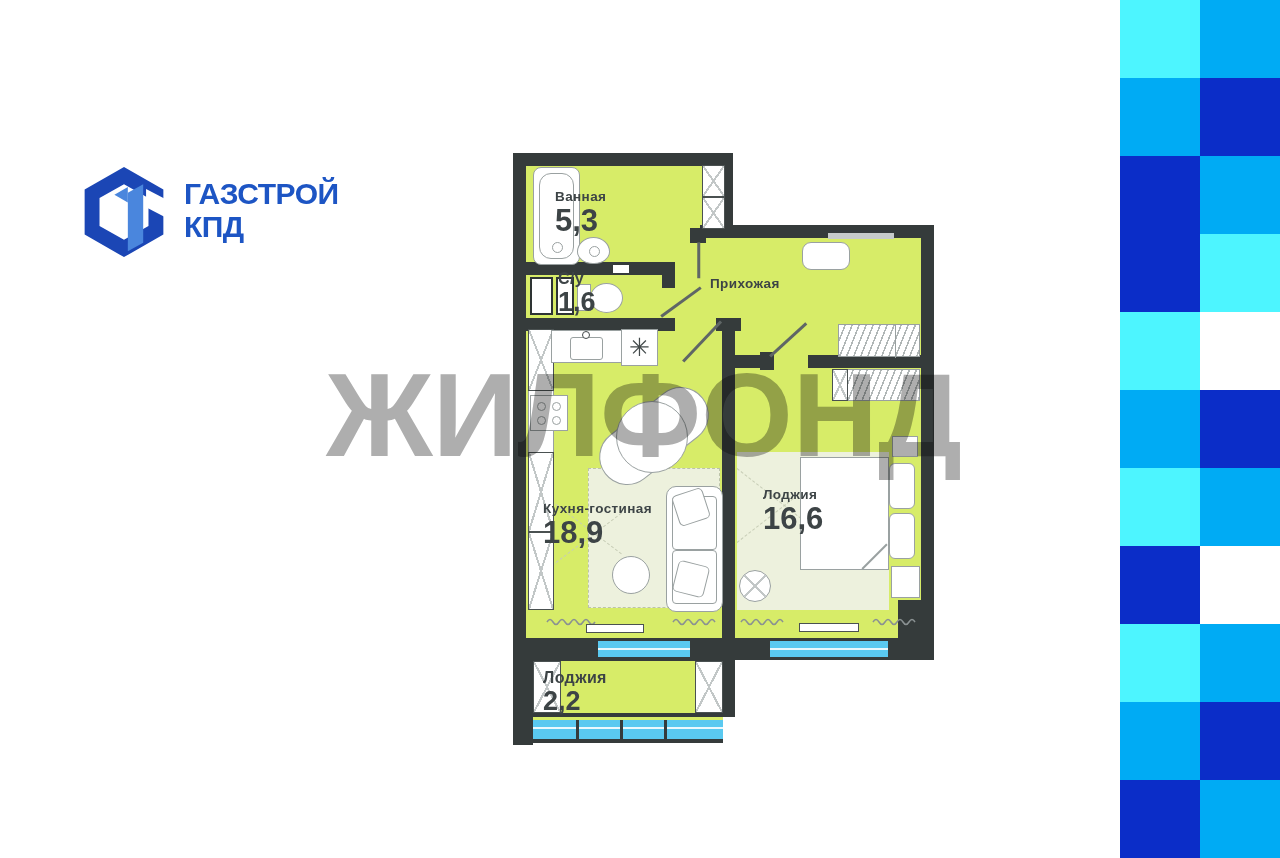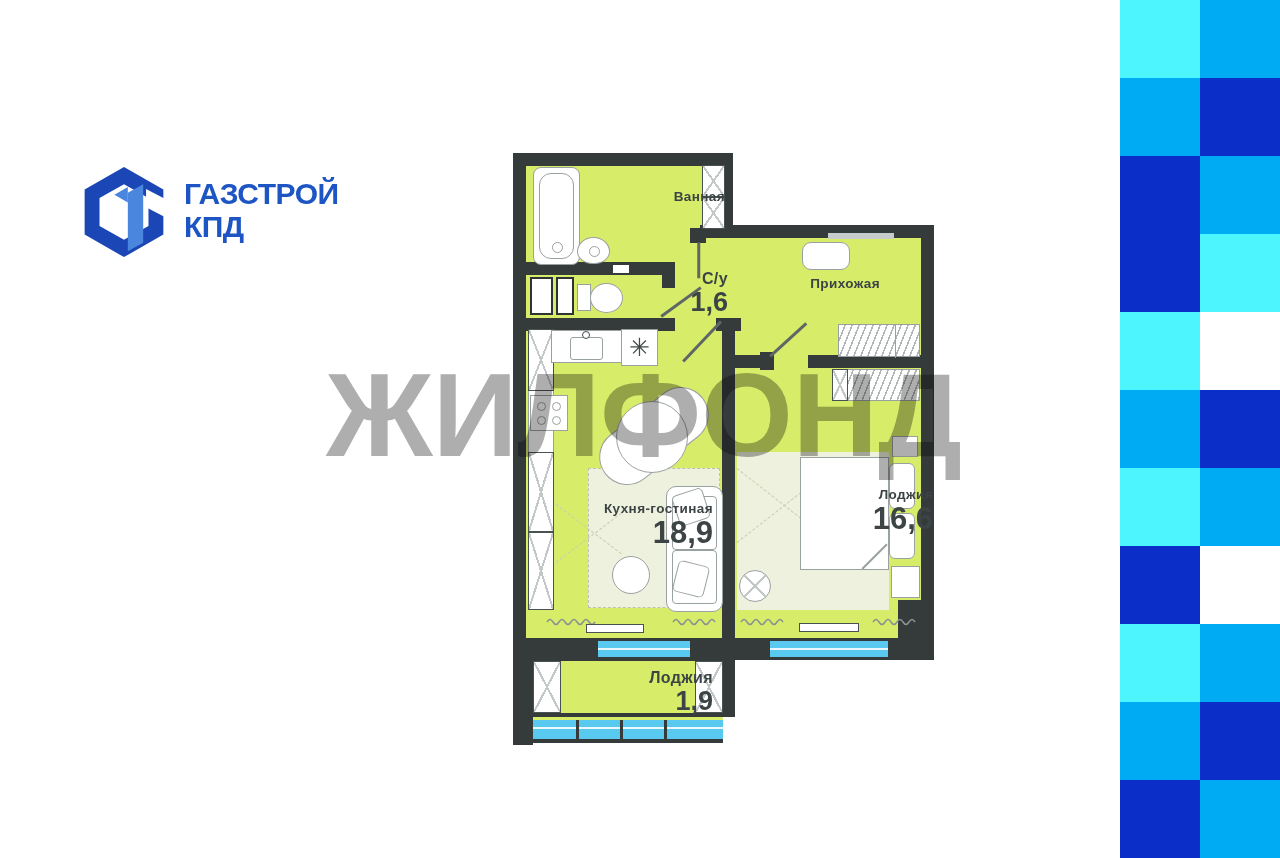--- a/index.html
+++ b/index.html
@@ -18,21 +18,21 @@
   .round{border-radius:50%}
   .round::before{border-radius:50%}
   .hatch{position:absolute;border:1.5px solid var(--outline);box-sizing:border-box;z-index:12;
     background:#fff repeating-linear-gradient(112deg,transparent 0 5px,#b0b6b6 5px 6.5px)}
   .win{position:absolute;background:var(--window);z-index:22}
   .winline{position:absolute;background:#eaf8fd;z-index:23}
   .mull{position:absolute;background:var(--wall);z-index:23}
   .dline{position:absolute;height:2.5px;background:#5f6666;transform-origin:0 50%;z-index:25}
   .fline{position:absolute;height:1.5px;background:var(--outline);transform-origin:0 50%;z-index:14}
   .dash{position:absolute;height:0;border-top:1.8px dashed #c7cdb6;transform-origin:0 50%;z-index:5}
-  .lbl{position:absolute;text-align:right;color:var(--label);z-index:30}
+  .lbl{position:absolute;text-align:left;color:var(--label);z-index:30}
   .lbl .nm{display:block;font-size:13.5px;font-weight:600;letter-spacing:.4px}
   .lbl .ar{display:block;font-size:31px;font-weight:700;line-height:1.08}
   .lbl.sm .nm{font-size:16px}
   .lbl.sm .ar{font-size:27px}
   .wv{stroke:#8a9192;fill:none;stroke-width:1.5}
   svg.wave{position:absolute;z-index:13}
   .sill{position:absolute;background:#fff;border:1.5px solid #4a5151;box-sizing:border-box;z-index:21}
   .watermark{position:absolute;left:326px;top:347px;font-size:118px;font-weight:700;
     color:#aeaeae;mix-blend-mode:multiply;z-index:60;white-space:nowrap;letter-spacing:0}
   .checker{position:absolute;left:1120px;top:0;width:160px;height:858px;z-index:70}
@@ -190,39 +190,40 @@
   <i class="sill" style="left:586px;top:624px;width:58px;height:9px"></i>
   <i class="sill" style="left:799px;top:623px;width:60px;height:9px"></i>
 
   <i class="dline" style="left:699px;top:241px;width:36px;transform:rotate(90deg)"></i>
   <i class="dline" style="left:661px;top:315px;width:49px;transform:rotate(-36deg)"></i>
   <i class="dline" style="left:683px;top:360px;width:55px;transform:rotate(-46.5deg)"></i>
   <i class="dline" style="left:770px;top:355px;width:49px;transform:rotate(-42.5deg)"></i>
 
   <div class="lbl" style="left:555px;top:189px;width:170px">
     <span class="nm">Ванная</span>
+    <span class="ar">5,3</span>
   </div>
   <div class="lbl sm" style="left:558px;top:270px;width:170px">
     <span class="nm">С/у</span>
     <span class="ar">1,6</span>
   </div>
   <div class="lbl" style="left:710px;top:276px;width:170px">
     <span class="nm">Прихожая</span>
   </div>
   <div class="lbl" style="left:543px;top:501px;width:170px">
     <span class="nm">Кухня-гостиная</span>
     <span class="ar">18,9</span>
   </div>
   <div class="lbl" style="left:763px;top:487px;width:170px">
     <span class="nm">Лоджия</span>
     <span class="ar">16,6</span>
   </div>
   <div class="lbl sm" style="left:543px;top:669px;width:170px">
     <span class="nm">Лоджия</span>
-    <span class="ar">1,9</span>
+    <span class="ar">2,2</span>
   </div>
 </div>
 
 <div class="watermark">ЖИЛФОНД</div>
 
 <div class="checker">
     <div class="cell" style="left: 0px; top: 0px; width: 80px; height: 78px; background: rgb(77, 245, 255);"></div>
     <div class="cell" style="left: 80px; top: 0px; width: 80px; height: 78px; background: rgb(0, 171, 244);"></div>
     <div class="cell" style="left: 0px; top: 78px; width: 80px; height: 78px; background: rgb(0, 171, 244);"></div>
     <div class="cell" style="left: 80px; top: 78px; width: 80px; height: 78px; background: rgb(11, 45, 200);"></div>

